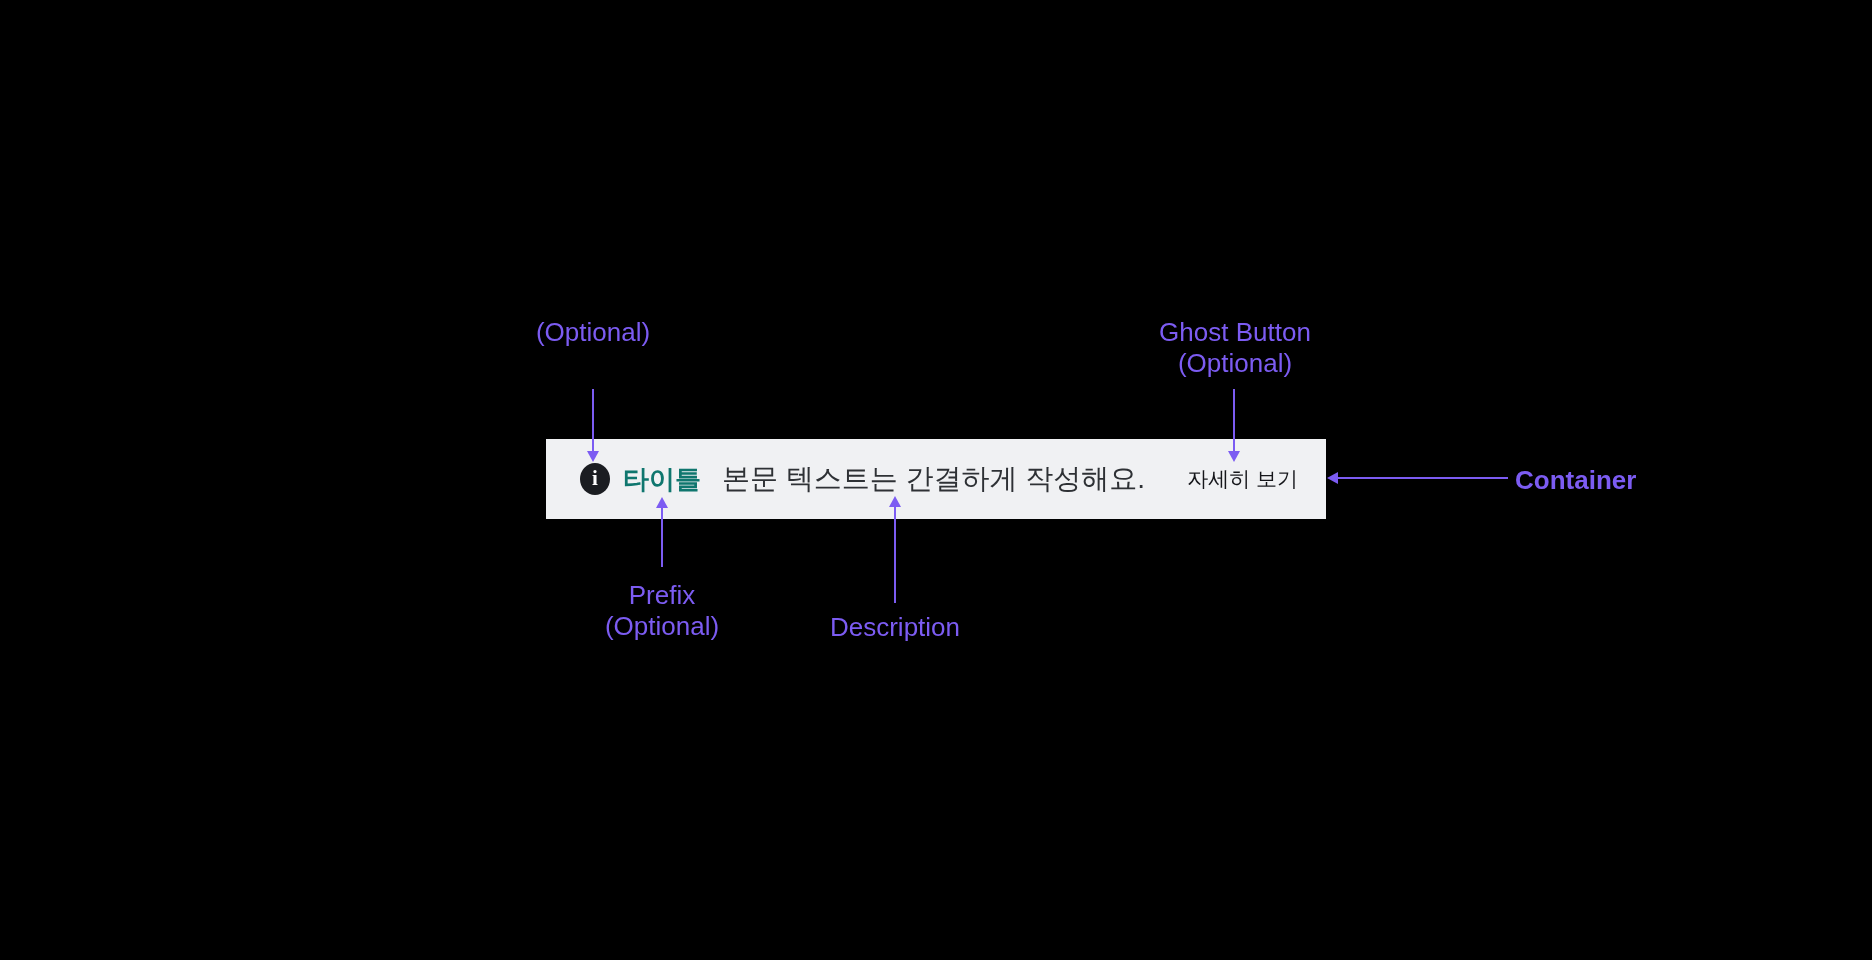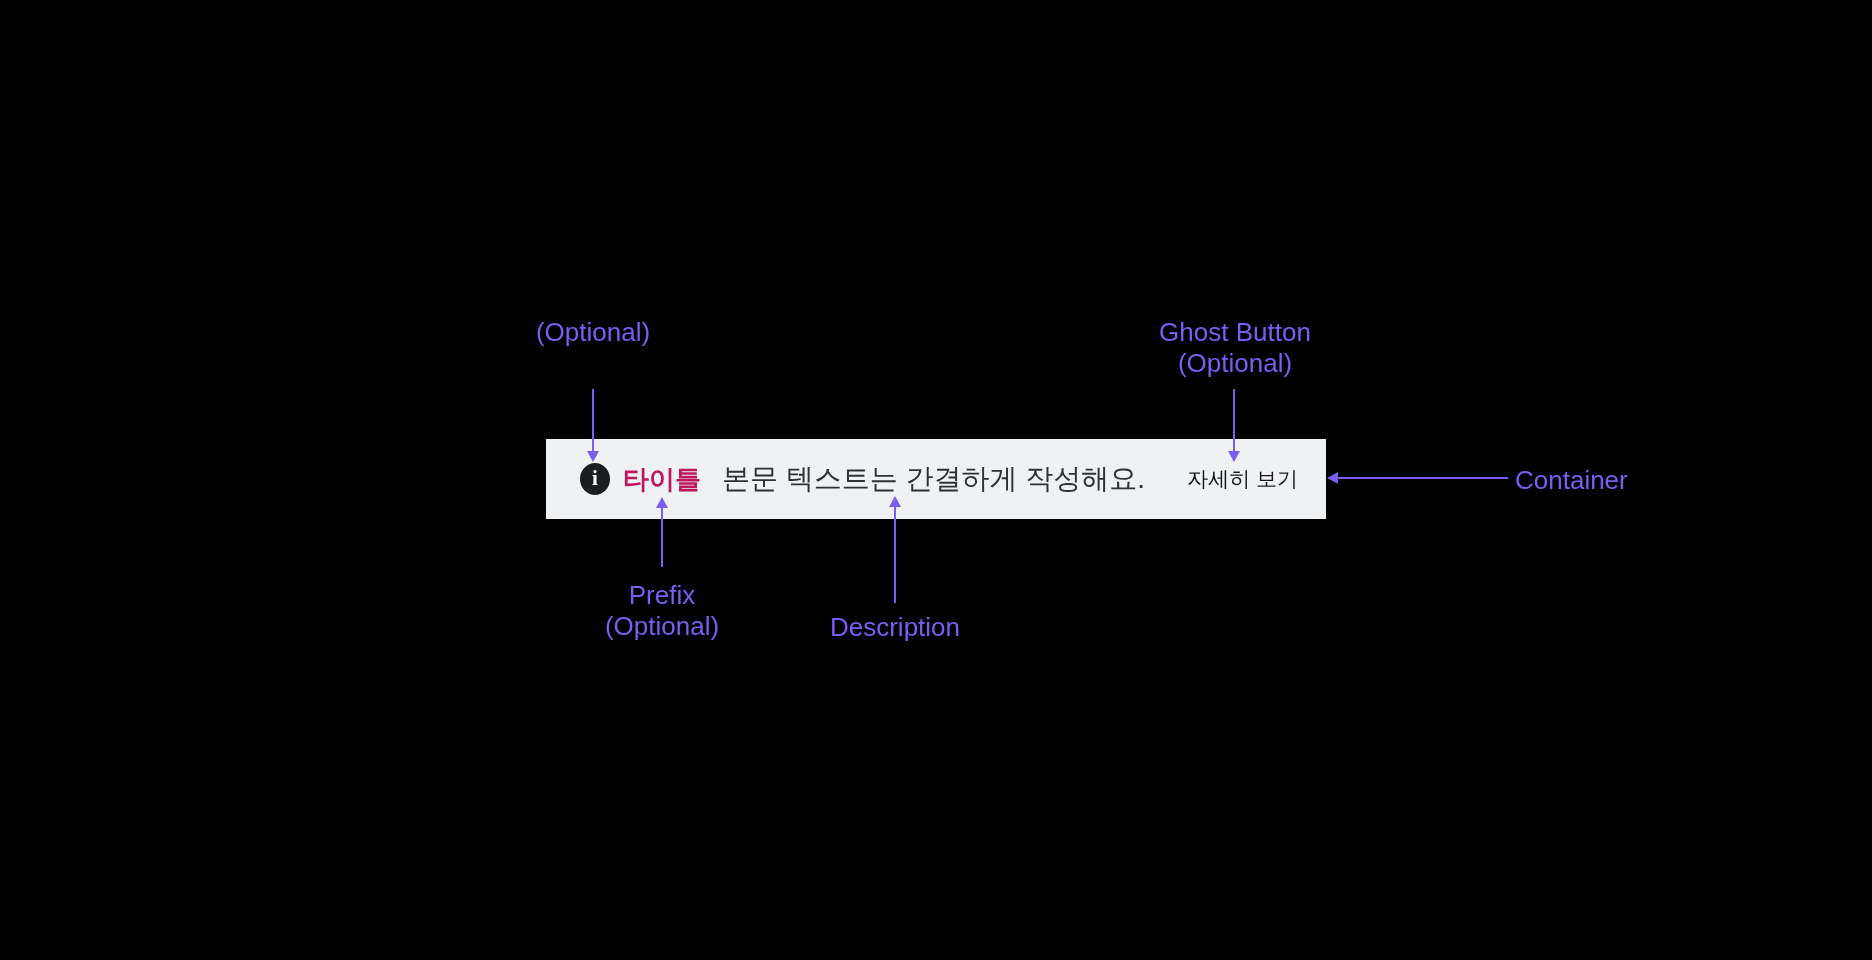--- a/index.html
+++ b/index.html
@@ -38,21 +38,21 @@
     font-weight: bold;
     font-size: 21px;
     line-height: 1;
     flex: 0 0 auto;
     padding-bottom: 2px;
   }
   .banner-title {
     margin-left: 13px;
     font-size: 26px;
     font-weight: 700;
-    color: #be185d;
+    color: #0f766e;
     white-space: nowrap;
   }
   .banner-desc {
     margin-left: 21px;
     font-size: 28px;
     font-weight: 400;
     color: #2E3135;
     white-space: nowrap;
   }
   .ghost-btn {
@@ -70,21 +70,21 @@
 
   
   .ann {
     position: absolute;
     color: #7C5CF2;
     font-size: 26px;
     line-height: 31px;
     text-align: center;
     white-space: nowrap;
   }
-  .ann.left-align { text-align: center; }
+  .ann.left-align { text-align: center; font-weight: bold; }
 
   
   .vline {
     position: absolute;
     width: 2px;
     background: #7C5CF2;
   }
   .hline {
     position: absolute;
     height: 2px;

